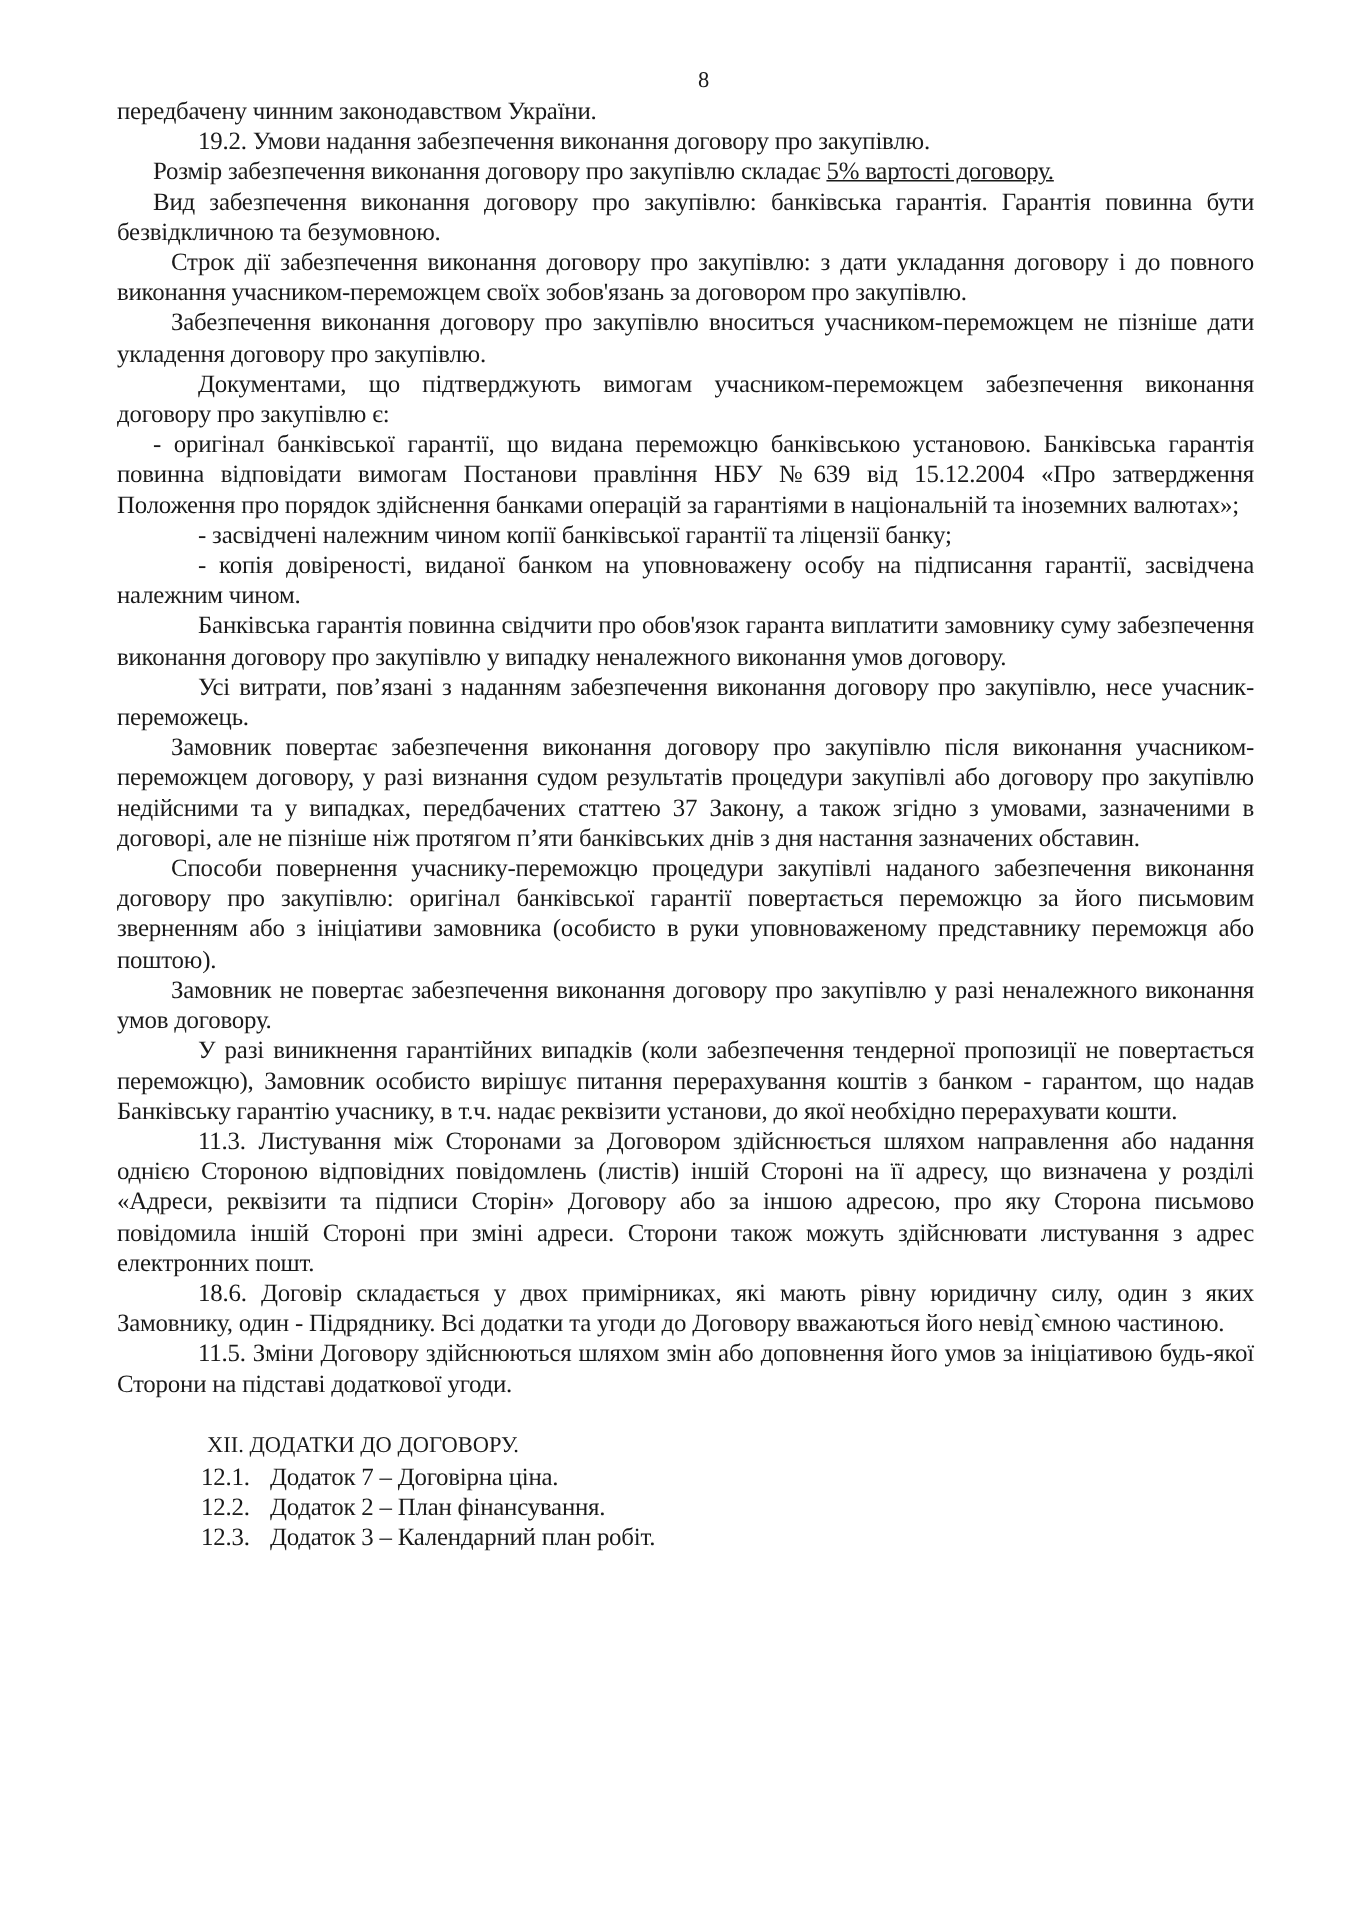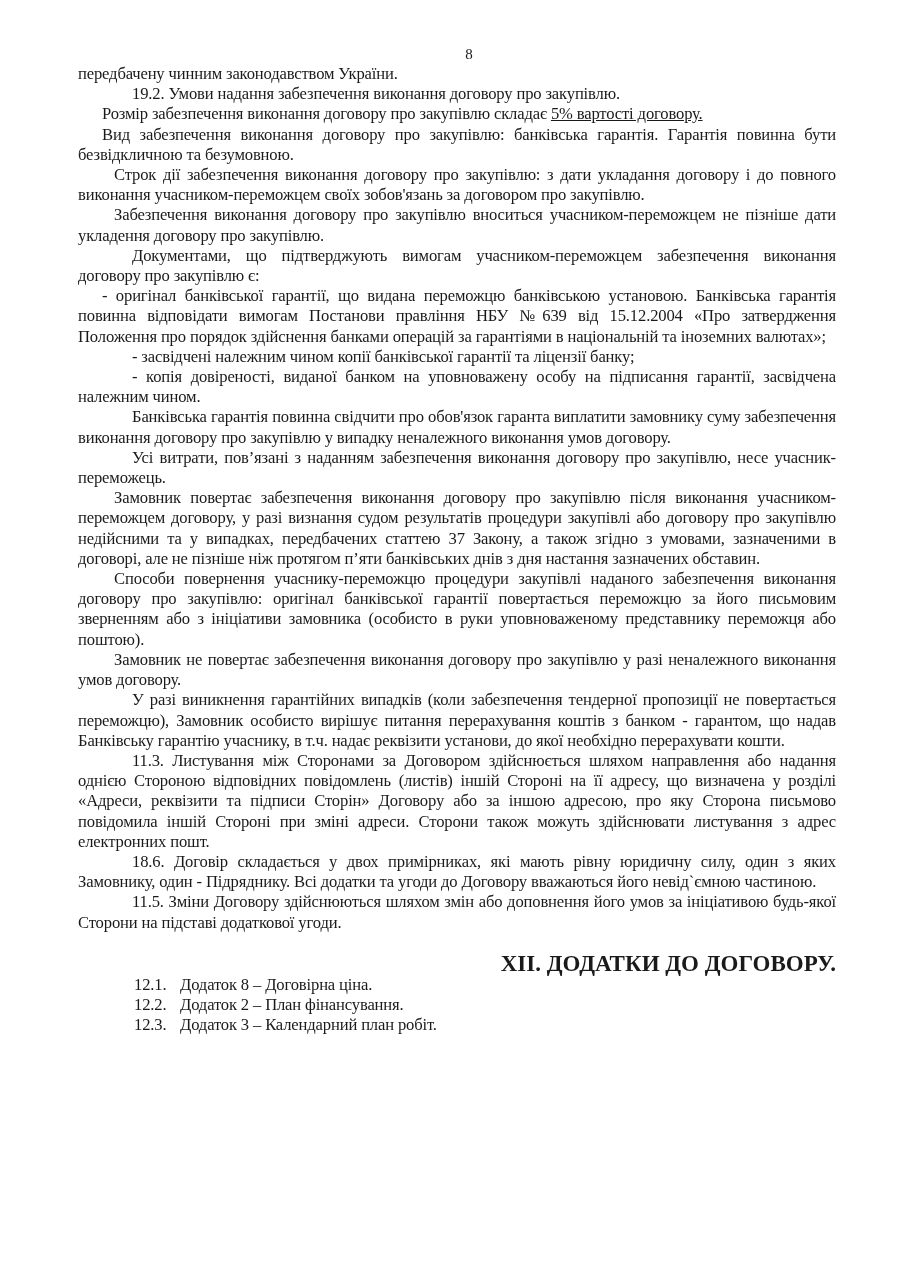--- a/index.html
+++ b/index.html
@@ -34,25 +34,25 @@
     p {
       margin: 0;
       text-align: justify;
       text-align-last: left;
     }
     .ind1 { text-indent: 24px; }
     .ind2 { text-indent: 36px; }
     .ind3 { text-indent: 54px; }
     .underline { text-decoration: underline; }
     .section-title {
-      text-align: right;
-      font-weight: bold;
+      text-align: left;
+      font-weight: normal;
       margin-top: 20px;
       margin-left: 60px;
-      font-size: 23px;
+      font-size: 15px;
       line-height: 22px;
       letter-spacing: 0px;
     }
     .annex-list {
       margin-left: 56px;
     }
     .annex-item {
       display: flex;
     }
     .annex-num {
@@ -82,21 +82,21 @@
   <p class="ind2">Замовник не повертає забезпечення виконання договору про закупівлю у разі неналежного виконання умов договору.</p>
   <p class="ind3">У разі виникнення гарантійних випадків (коли забезпечення тендерної пропозиції не повертається переможцю), Замовник особисто вирішує питання перерахування коштів з банком - гарантом, що надав Банківську гарантію учаснику, в т.ч. надає реквізити установи, до якої необхідно перерахувати кошти.</p>
   <p class="ind3">11.3. Листування між Сторонами за Договором здійснюється шляхом направлення або надання однією Стороною відповідних повідомлень (листів) іншій Стороні на її адресу, що визначена у розділі «Адреси, реквізити та підписи Сторін» Договору або за  іншою адресою, про яку Сторона письмово повідомила іншій Стороні при зміні адреси. Сторони також можуть здійснювати листування з адрес електронних пошт.</p>
   <p class="ind3">18.6. Договір складається у двох примірниках, які мають рівну юридичну силу, один з яких Замовнику, один - Підряднику. Всі додатки та угоди до Договору вважаються його невід`ємною частиною.</p>
   <p class="ind3">11.5. Зміни Договору здійснюються шляхом змін або доповнення його умов за ініціативою будь-якої Сторони на підставі додаткової угоди.</p>
 
   <div class="section-title">XII. ДОДАТКИ ДО ДОГОВОРУ.</div>
   <div class="annex-list">
     <div class="annex-item">
       <span class="annex-num">12.1.</span>
-      <span>Додаток 8 – Договірна ціна.</span>
+      <span>Додаток 7 – Договірна ціна.</span>
     </div>
     <div class="annex-item">
       <span class="annex-num">12.2.</span>
       <span>Додаток 2 – План фінансування.</span>
     </div>
     <div class="annex-item">
       <span class="annex-num">12.3.</span>
       <span>Додаток 3 – Календарний план робіт.</span>
     </div>
   </div>

